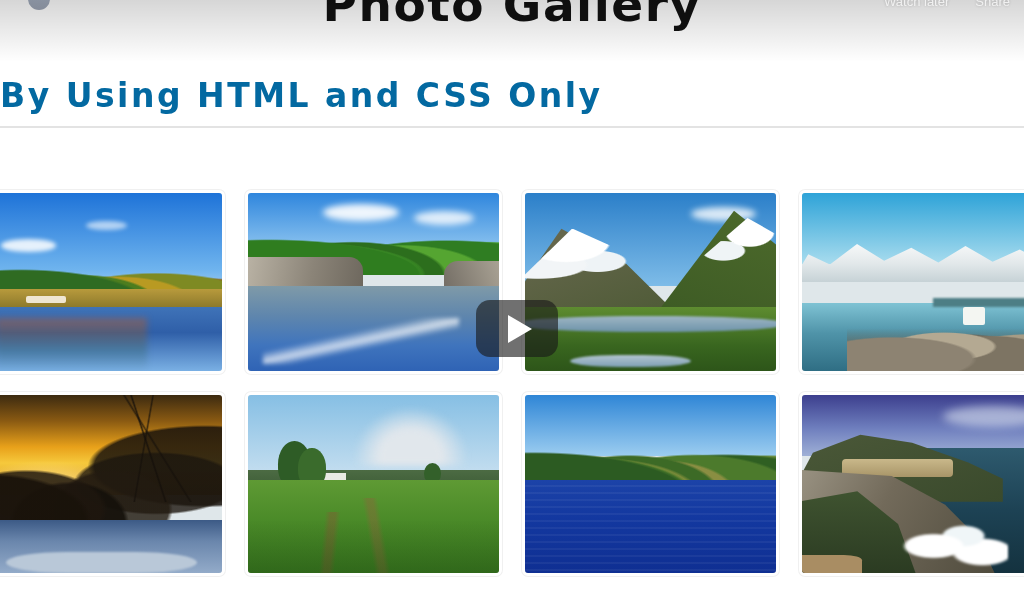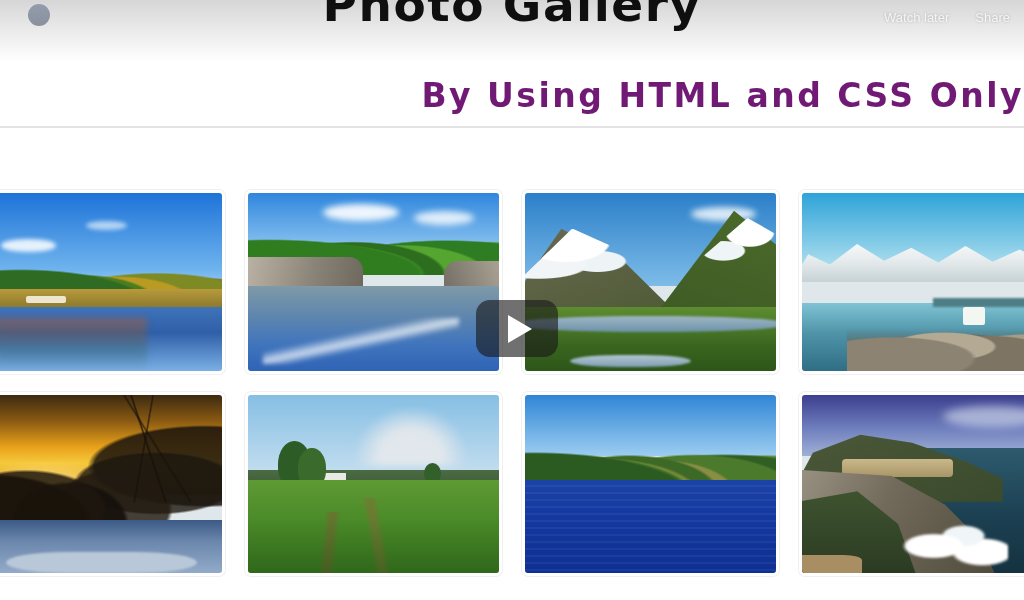--- a/index.html
+++ b/index.html
@@ -36,26 +36,26 @@
     font-size: 47px;
     letter-spacing: 1.5px;
     color: #111111;
     line-height: 1.25;
     white-space: nowrap;
   }
   .site-subtitle {
     position: absolute;
     left: 0; right: 0;
     top: 76px;
-    text-align: right;
+    text-align: left;
     font-family: "DejaVu Sans", sans-serif;
     font-weight: 700;
     font-size: 33px;
     letter-spacing: 2.5px;
-    color: #701a75;
+    color: #0369a1;
     line-height: 1.2;
     white-space: nowrap;
   }
 
   
   .gallery {
     position: absolute;
     left: -32px;
     top: 190px;
     width: 1088px;
@@ -247,21 +247,21 @@
   
   .yt-top-gradient {
     position: absolute;
     left: 0; right: 0; top: 0;
     height: 62px;
     background: linear-gradient(to bottom, rgba(0,0,0,0.16), rgba(0,0,0,0.0));
     pointer-events: none;
   }
   .yt-top-bar {
     position: absolute;
-    left: 0; right: 0; top: 16px;
+    left: 0; right: 0; top: 0;
     height: 22px;
   }
   .yt-channel-avatar {
     position: absolute;
     left: 28px; top: -12px;
     width: 22px; height: 22px;
     border-radius: 50%;
     background: linear-gradient(#5a6b86, #3c4a63);
     opacity: 0.55;
   }

